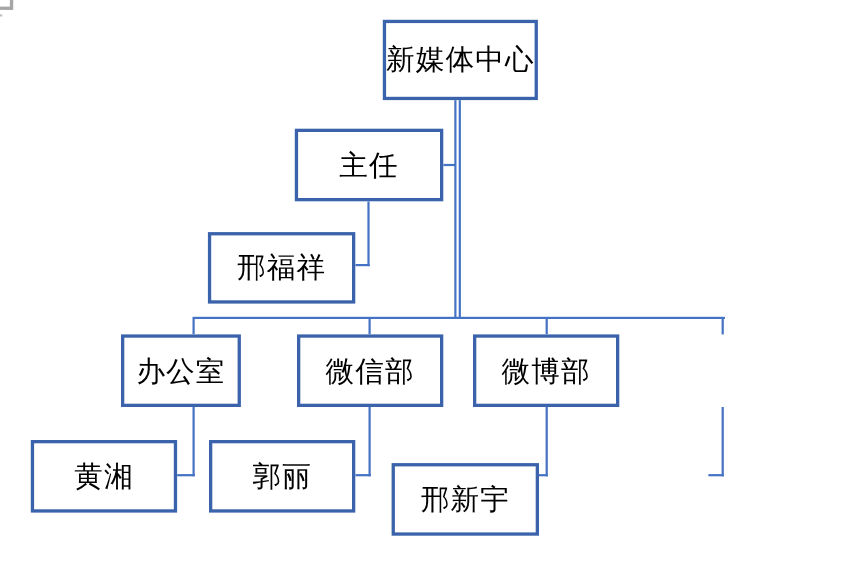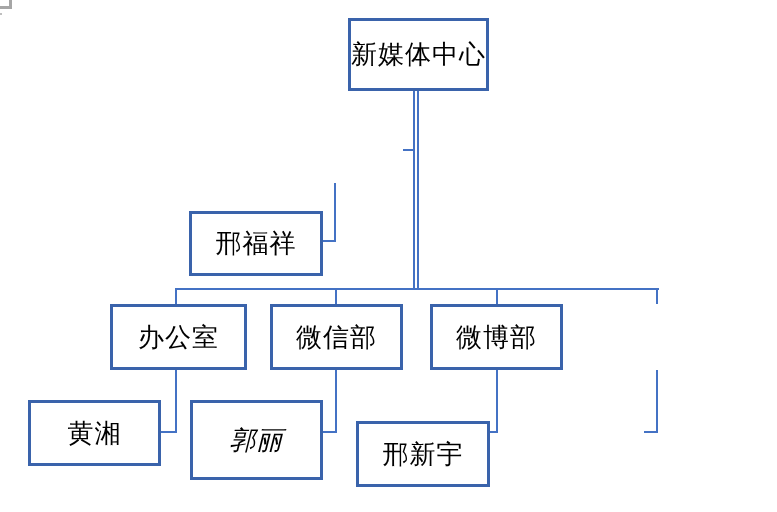--- a/index.html
+++ b/index.html
@@ -68,43 +68,46 @@
   <div class="conn" style="left:323px; top:431px; width:14px; height:2px;"></div>
   <div class="conn" style="left:496px; top:370px; width:2px;  height:63px;"></div>
   <div class="conn" style="left:482px; top:431px; width:16px; height:2px;"></div>
   <div class="conn" style="left:656px; top:370px; width:2px;  height:63px;"></div>
   <div class="conn" style="left:644px; top:431px; width:14px; height:2px;"></div>
 
   <div class="node" style="left:348px; top:18px;  width:141px; height:73px;">
     <span>新媒体中心</span>
   </div>
 
+  <div class="node" style="left:268px; top:117px; width:135px; height:66px;">
+    <span>主任</span>
+  </div>
 
   <div class="node" style="left:189px; top:211px; width:134px; height:65px;text-align:right;">
     <span>邢福祥</span>
   </div>
 
-  <div class="node" style="left:110px; top:304px; width:137px; height:66px;align-items:center;">
+  <div class="node" style="left:110px; top:304px; width:109px; height:66px;align-items:center;">
     <span>办公室</span>
   </div>
 
   <div class="node" style="left:270px; top:304px; width:133px; height:66px;">
     <span>微信部</span>
   </div>
 
   <div class="node" style="left:430px; top:304px; width:133px; height:66px;">
     <span>微博部</span>
   </div>
 
 
   <div class="node" style="left:28px;  top:400px; width:133px; height:66px;text-align:center;">
     <span>黄湘</span>
   </div>
 
-  <div class="node" style="left:190px; top:400px; width:133px; height:80px;font-style:italic;">
+  <div class="node" style="left:190px; top:400px; width:133px; height:66px;">
     <span>郭丽</span>
   </div>
 
   <div class="node" style="left:356px; top:400px; width:134px; height:66px;margin-top:21px;">
     <span>邢新宇</span>
   </div>
 
 
 </div>
 

